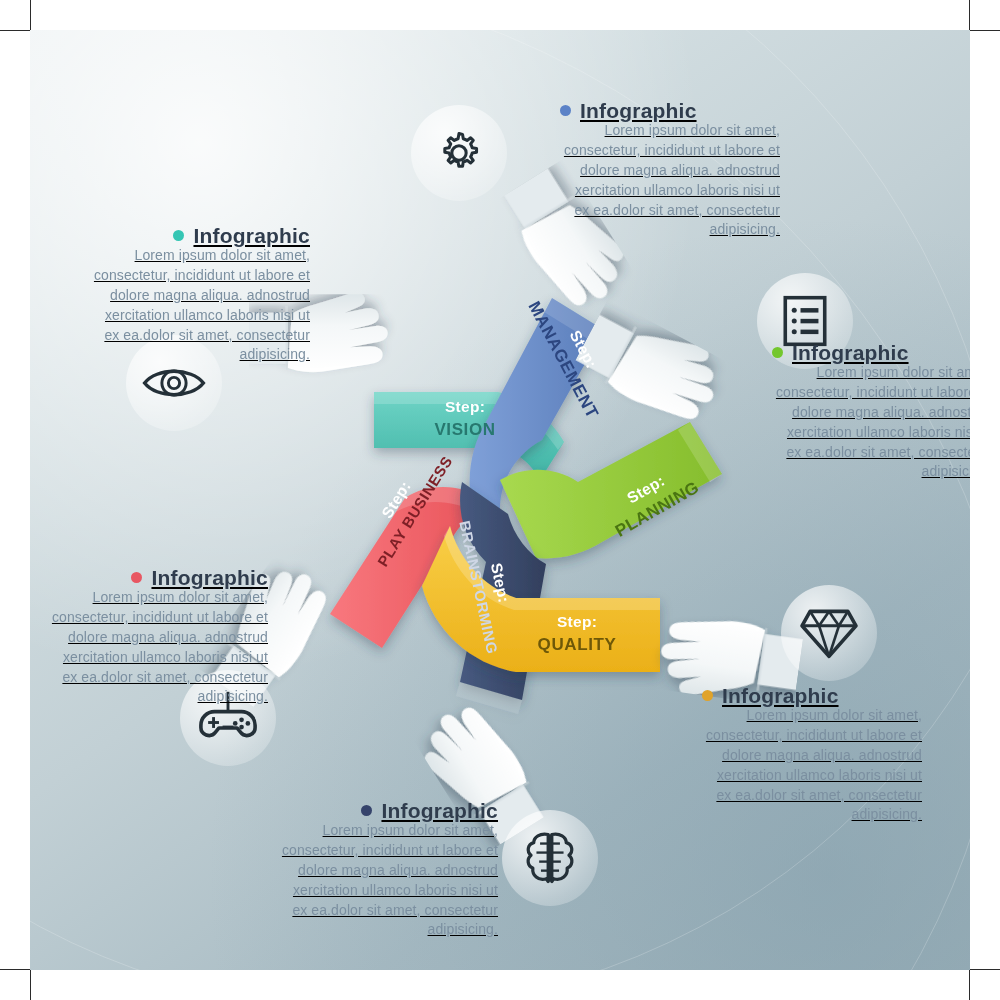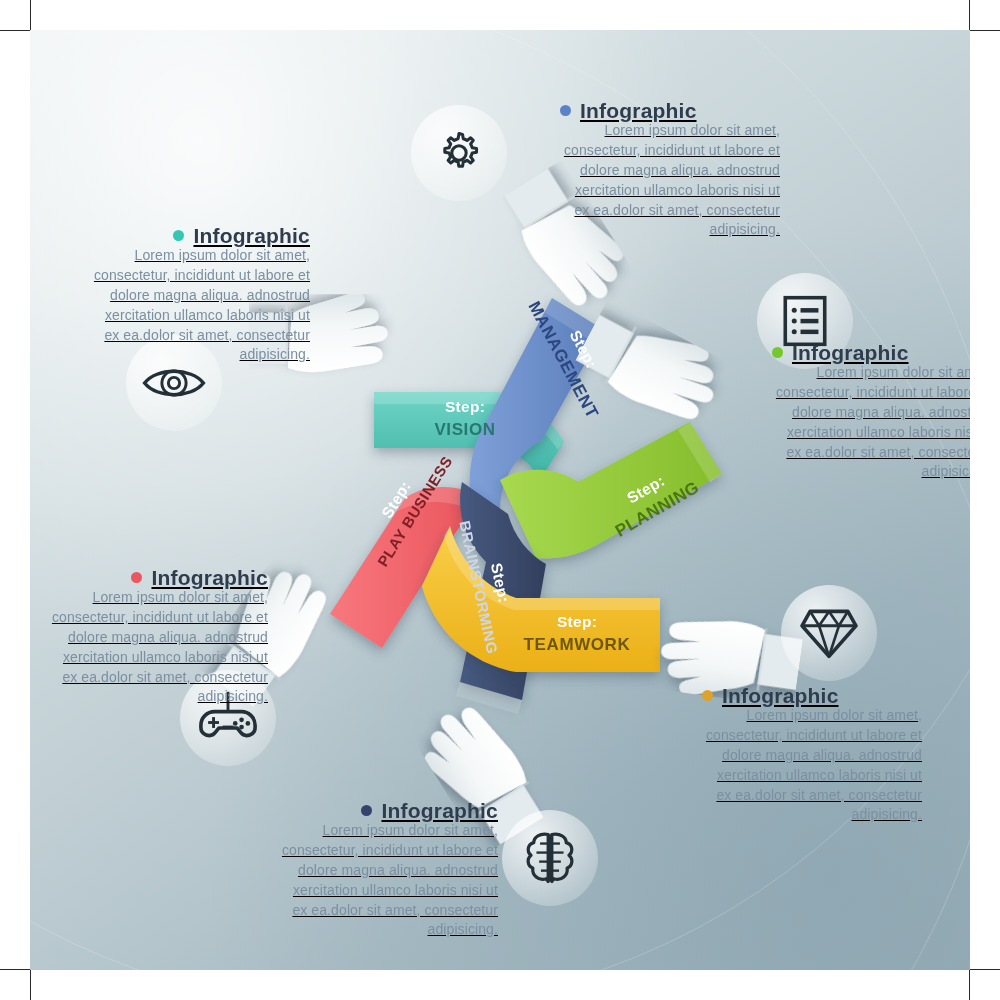--- a/index.html
+++ b/index.html
@@ -268,21 +268,21 @@
     <span class="s2" style="color:#2c4680;">MANAGEMENT</span>
   </div>
 
   <div class="riblabel" style="left:552px; top:445px; width:140px; height:50px; transform:rotate(-30deg);">
     <span class="s1">Step:</span>
     <span class="s2" style="color:#4a7512;">PLANNING</span>
   </div>
 
   <div class="riblabel" style="left:462px; top:568px; width:170px; height:72px;">
     <span class="s1">Step:</span>
-    <span class="s2" style="color:#6e5808;">TEAMWORK</span>
+    <span class="s2" style="color:#6e5808;">QUALITY</span>
   </div>
 
   <div class="riblabel" style="left:385px; top:530px; width:150px; height:50px; transform:rotate(78deg);">
     <span class="s1">Step:</span>
     <span class="s2" style="color:#cfd7e6; font-size:15px;">BRAINSTORMING</span>
   </div>
 
   <div class="riblabel" style="left:300px; top:450px; width:150px; height:50px; transform:rotate(-58deg);">
     <span class="s1">Step:</span>
     <span class="s2" style="color:#7e1f26; font-size:15px;">PLAY BUSINESS</span>

